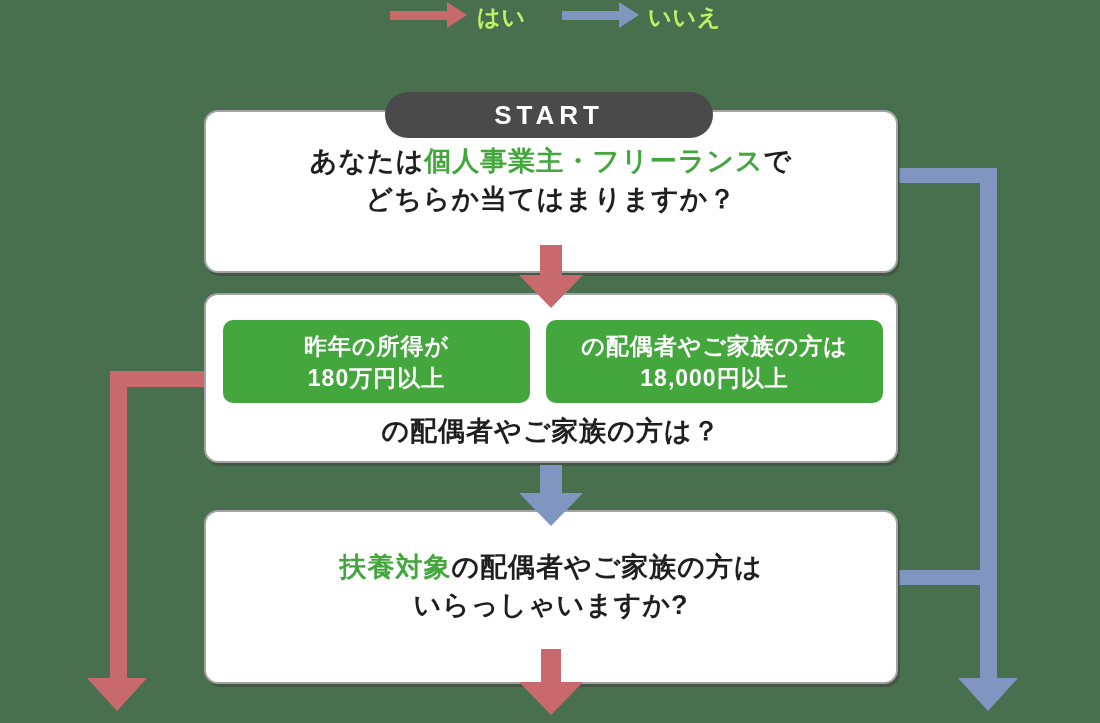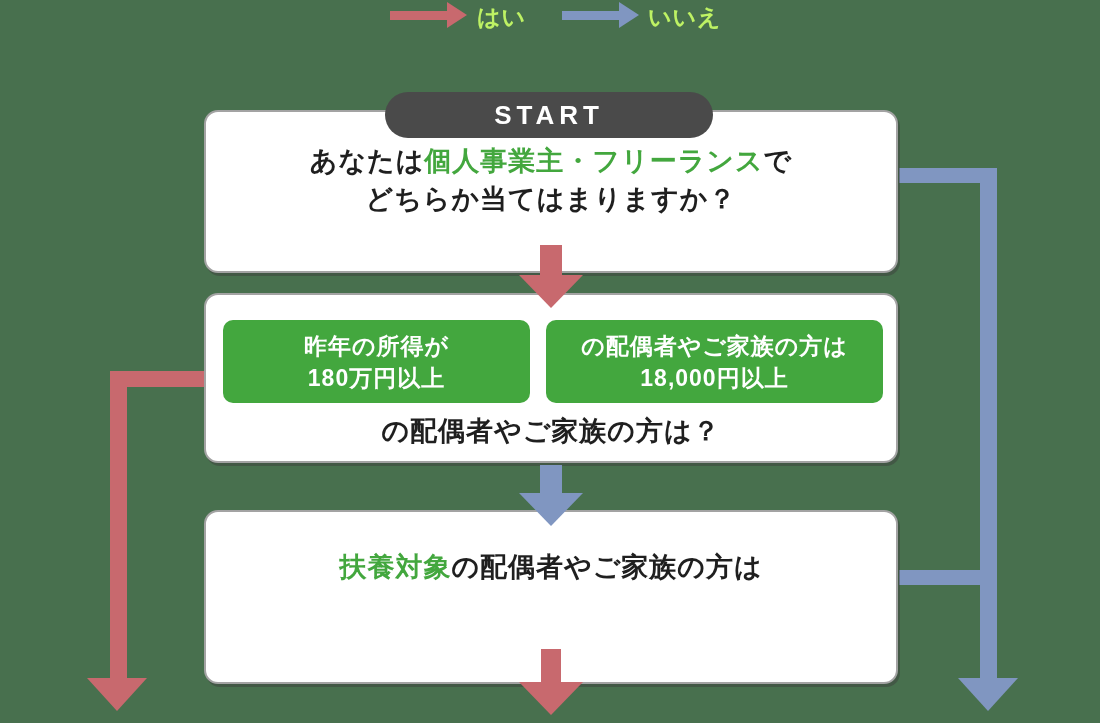--- a/index.html
+++ b/index.html
@@ -113,20 +113,21 @@
 
   <div>
     <div class="seg blue z-top" style="left:540px;top:465px;width:22px;height:28px;"></div>
     <div class="head-down blue z-top" style="left:519px;top:493px;"></div>
   </div>
 
   <div class="qbox" id="box3">
     <div class="qline">
       <span class="green-text">扶養対象</span><span>の配偶者やご家族の方は</span>
     </div>
+    <div class="qline">いらっしゃいますか?</div>
   </div>
 
   <div>
     <div class="seg red z-top" style="left:541px;top:649px;width:20px;height:33px;"></div>
     <div class="head-down red z-top" style="left:519px;top:682px;"></div>
   </div>
 
   <div>
     <div class="seg red z-under" style="left:110px;top:371px;width:95px;height:16px;"></div>
     <div class="seg red z-under" style="left:110px;top:371px;width:17px;height:309px;"></div>

